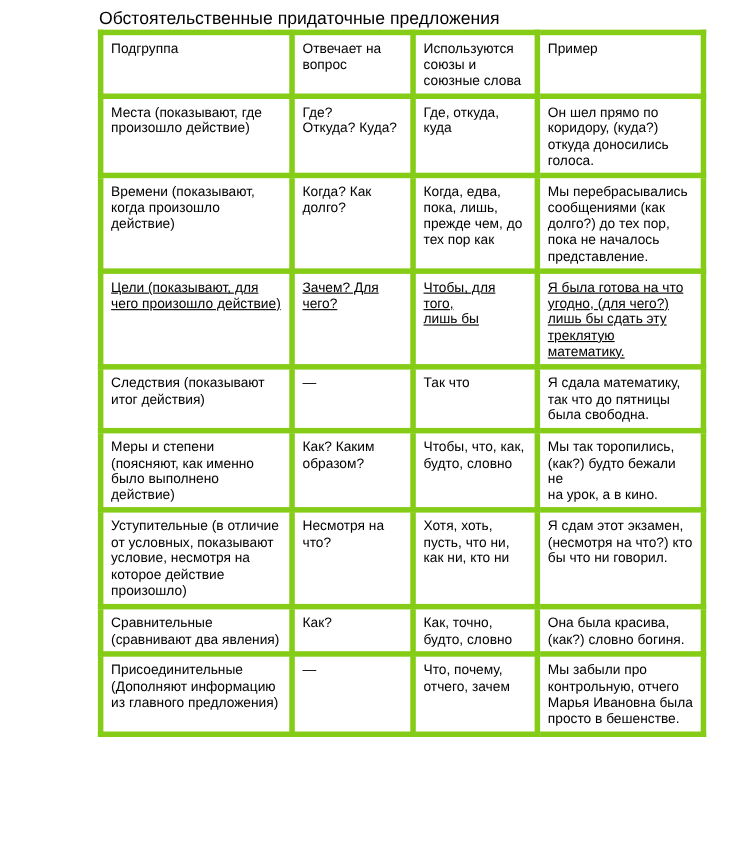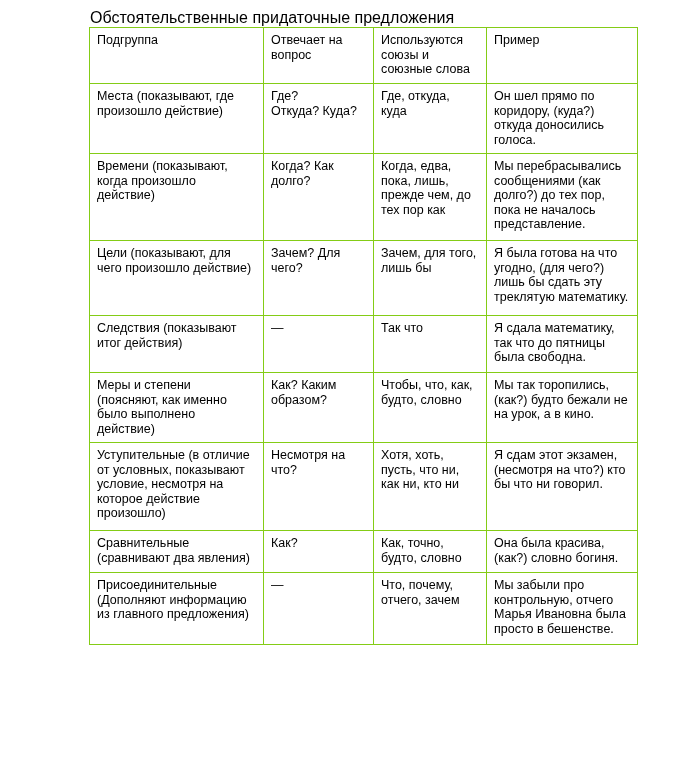--- a/index.html
+++ b/index.html
@@ -1,20 +1,20 @@
 <!DOCTYPE html>
 <html><head>
 <meta charset="utf-8">
 <style>
   html, body { margin: 0; padding: 0; background: #ffffff; }
   body { width: 682px; height: 781px; position: relative; overflow: hidden;
          font-family: "Liberation Sans", sans-serif; color: #000; }
   .title { position: absolute; left: 90px; top: 10px; font-size: 16px; line-height: 15px; white-space: nowrap; }
   table.grid { position: absolute; left: 89px; top: 27px; border-collapse: collapse; table-layout: fixed; }
-  table.grid td { border: 1px solid #84cc16; vertical-align: top; padding: 5px 6px 4px 7px;
+  table.grid td { border: 5px solid #84cc16; vertical-align: top; padding: 5px 6px 4px 7px;
                   font-size: 12.5px; line-height: 14.6px; overflow: hidden; word-wrap: break-word; }
   col.c1 { width: 174px; } col.c2 { width: 110px; } col.c3 { width: 113px; } col.c4 { width: 151px; }
   .pre { white-space: pre-line; }
 </style>
 </head>
 <body>
 
 <div class="title">Обстоятельственные придаточные предложения</div>
 
 <table class="grid">
@@ -55,26 +55,26 @@
         <td class="pre">Когда, едва,
 пока, лишь,
 прежде чем, до
 тех пор как</td>
         <td class="pre">Мы перебрасывались
 сообщениями (как
 долго?) до тех пор,
 пока не началось
 представление.</td>
       </tr>
-      <tr style="height: 75px;">
+      <tr style="height: 75px; text-decoration: underline;">
         <td class="pre">Цели (показывают, для
 чего произошло действие)</td>
         <td class="pre">Зачем? Для
 чего?</td>
-        <td class="pre">Зачем, для того,
+        <td class="pre">Чтобы, для того,
 лишь бы</td>
         <td class="pre">Я была готова на что
 угодно, (для чего?)
 лишь бы сдать эту
 треклятую математику.</td>
       </tr>
       <tr style="height: 57px;">
         <td class="pre">Следствия (показывают
 итог действия)</td>
         <td class="pre">—</td>

